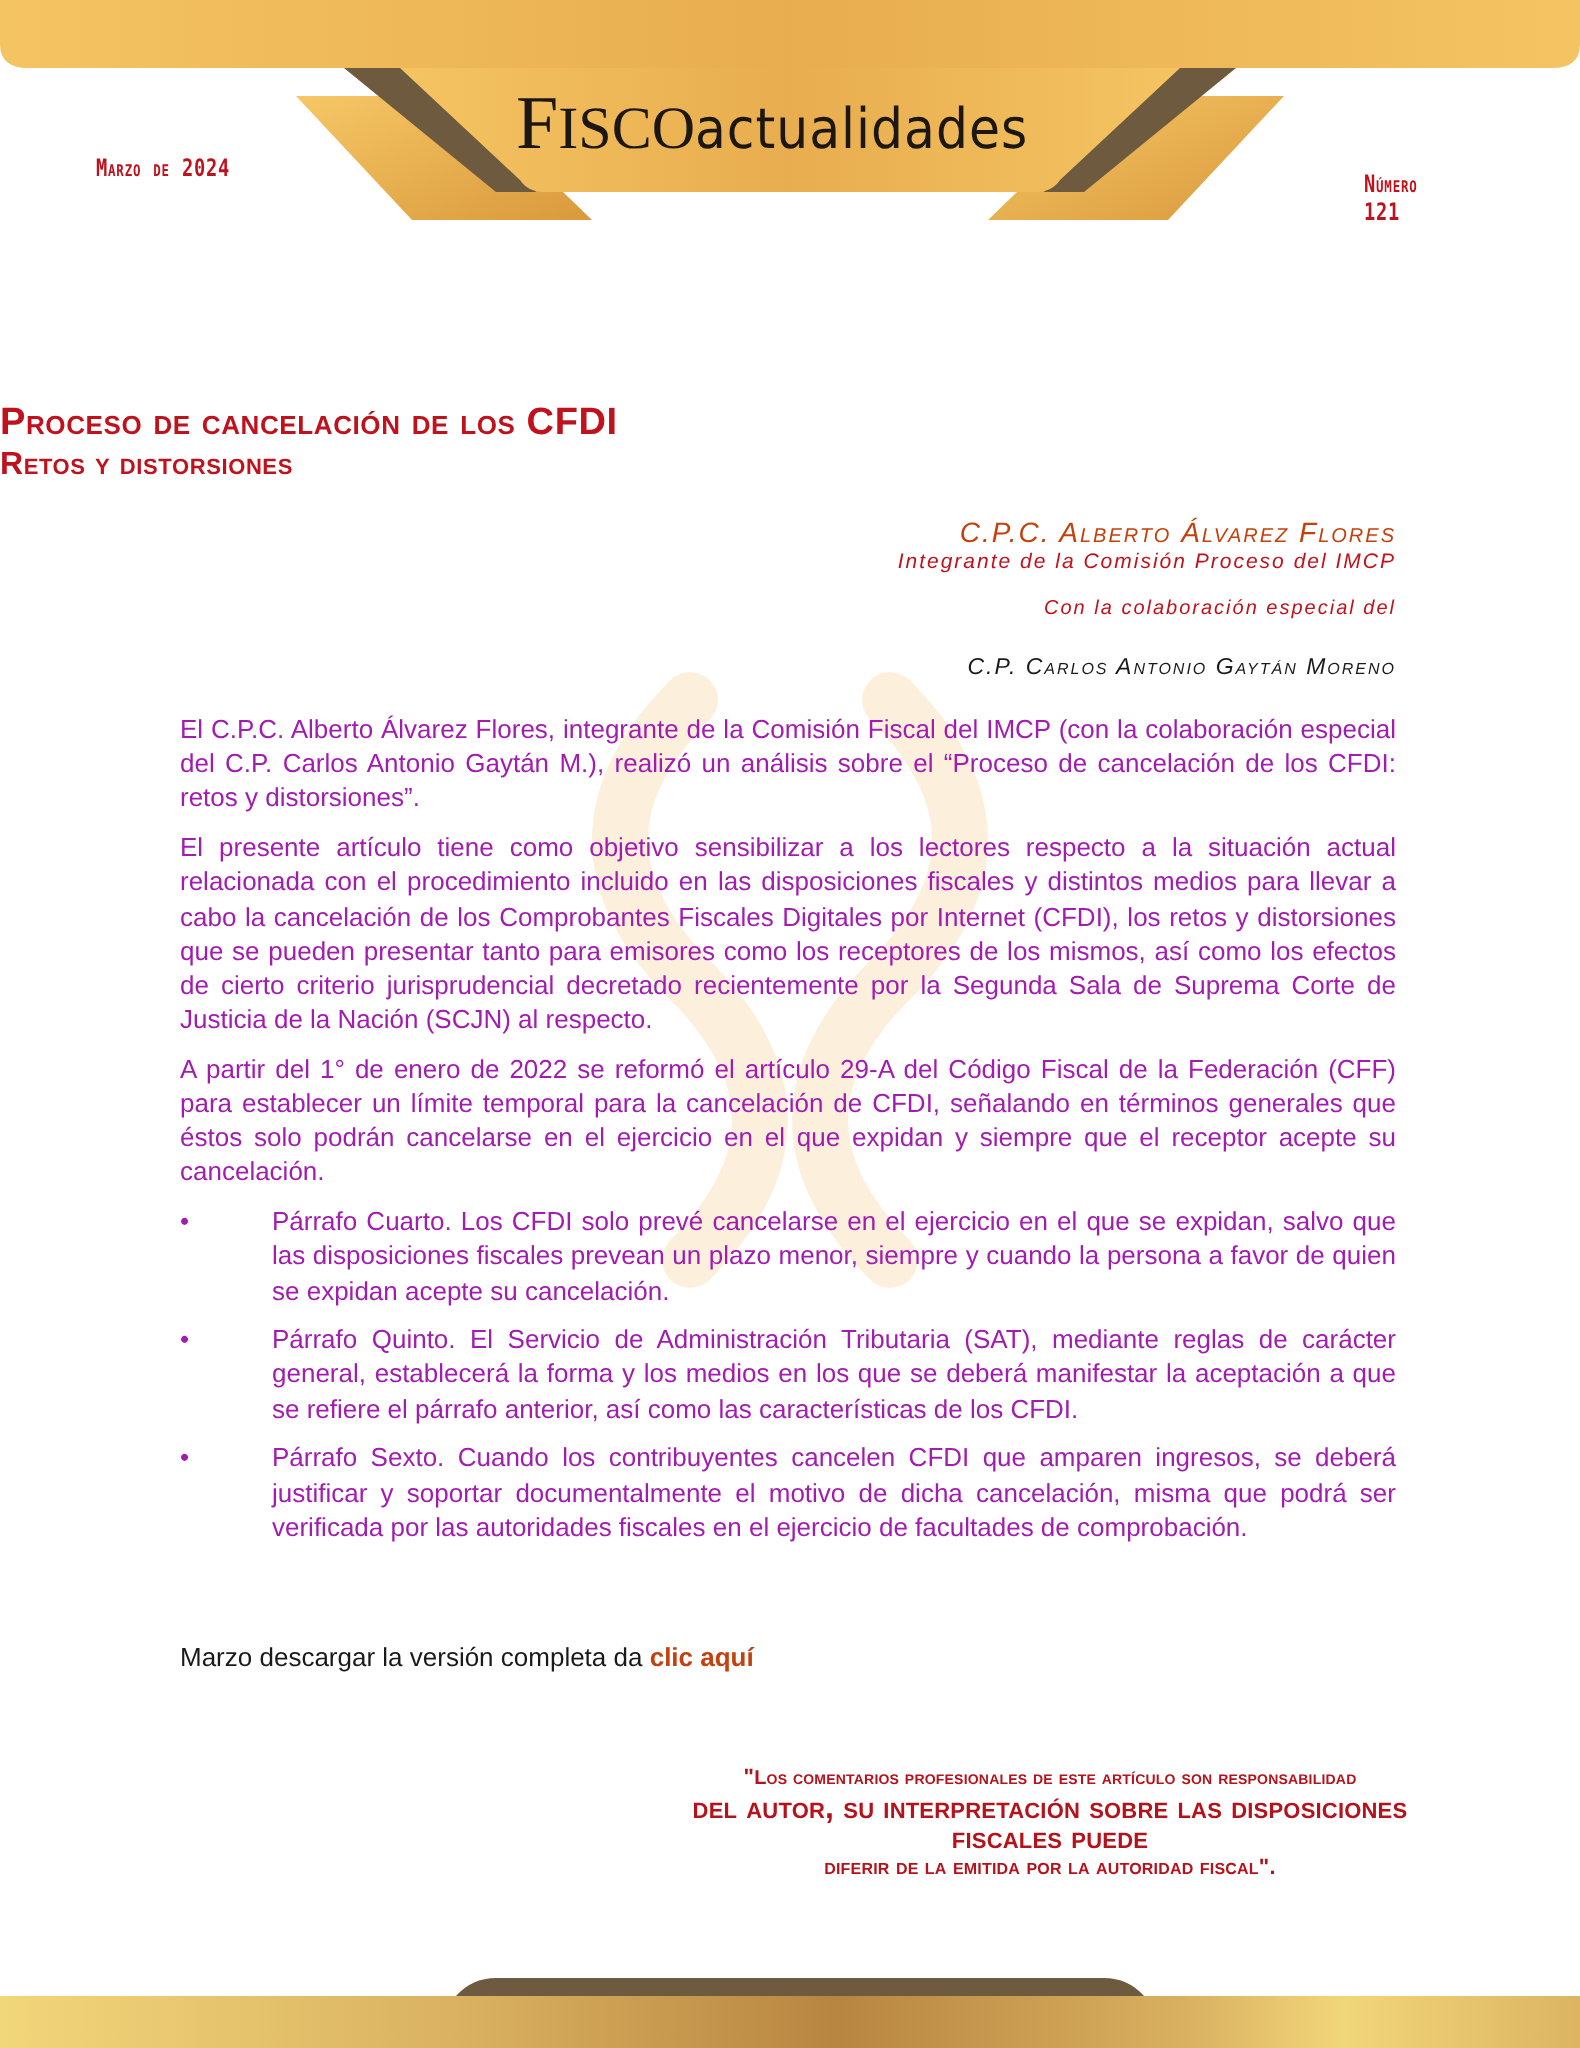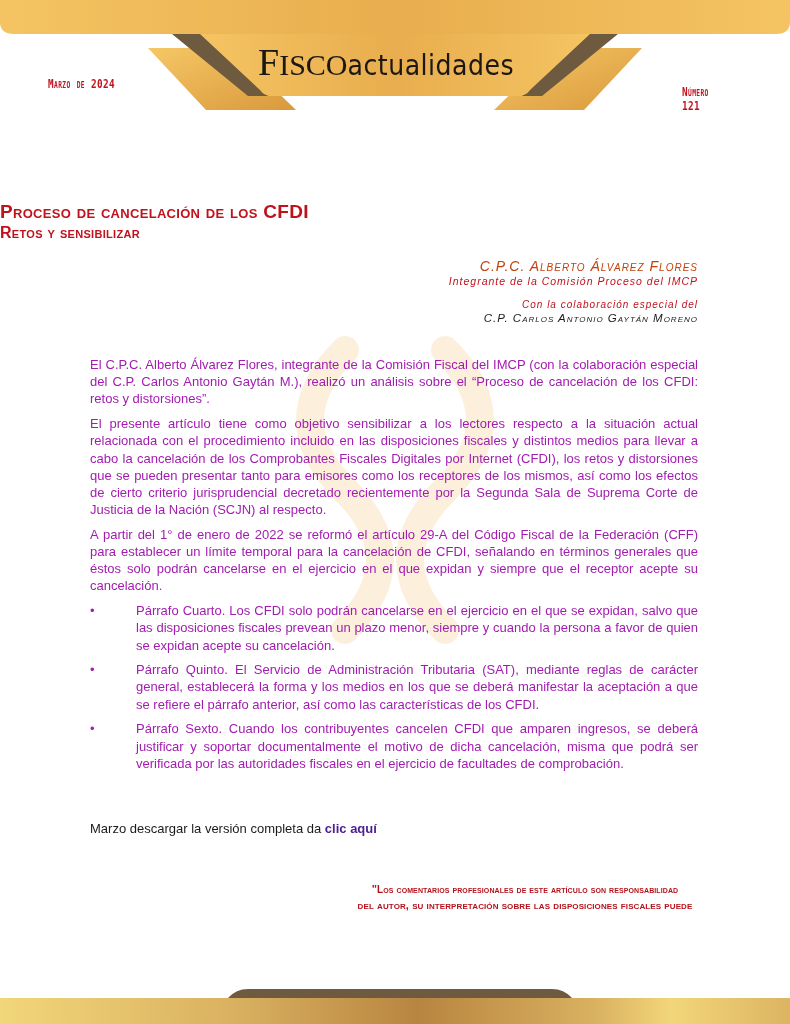--- a/index.html
+++ b/index.html
@@ -13,28 +13,28 @@
   .date-label { position:absolute; left:48px; top:77px; font-family:"DejaVu Sans Mono", monospace; font-weight:bold; font-size:12px; color:#c0121c; font-variant:small-caps; letter-spacing:0.5px; transform:scaleX(0.78); transform-origin:left; }
   .issue-label { position:absolute; left:682px; top:85px; font-family:"DejaVu Sans Mono", monospace; font-weight:bold; font-size:12px; color:#c0121c; font-variant:small-caps; letter-spacing:0.5px; transform:scaleX(0.78); transform-origin:left; }
   .watermark { position:absolute; left:235px; top:330px; width:320px; height:330px; opacity:0.18; }
   .title-block { position:absolute; left:0; top:165px; width:790px; text-align:left; color:#c0121c; font-weight:bold;margin-top:36px; }
   .title-main { font-size:19px; font-variant:small-caps; letter-spacing:0.3px; line-height:22px; }
   .title-sub { font-size:16px; font-variant:small-caps; letter-spacing:0.3px; line-height:20px; }
   .byline { position:absolute; right:92px; top:258px; text-align:right; font-style:italic; }
   .author { font-size:14px; font-variant:small-caps; letter-spacing:1px; color:#c2410c; line-height:17px; }
   .role { font-size:10.5px; color:#c0121c; letter-spacing:1px; line-height:13px; }
   .collab { font-size:10px; color:#c0121c; letter-spacing:1px; line-height:13px; margin-top:10px; }
-  .collab-name { font-size:11.5px; font-variant:small-caps; letter-spacing:1px; color:#1a1a1a; line-height:14px; }
+  .collab-name { font-size:11.5px; font-variant:small-caps; letter-spacing:1px; color:#1a1a1a; line-height:14px;margin-top:16px; }
   .content { position:absolute; left:90px; top:356px; width:608px; font-size:13px; line-height:17.2px; text-align:justify; color:#a21caf; }
   .content p { margin:0 0 7.5px 0; }
   .content ul { list-style:none; padding:0; margin:0; }
   .content li { position:relative; padding-left:46px; margin:0 0 7.5px 0; }
   .content li .bullet { position:absolute; left:0; top:0; }
   .download { position:absolute; left:90px; top:821px; font-size:13px; color:#1a1a1a; }
-  .download a { color:#4c1d95; font-weight:bold; text-decoration:none; }
+  .download a { color:#c2410c; font-weight:bold; text-decoration:none; }
   .disclaimer { position:absolute; left:330px; top:882px; width:390px; text-align:center; color:#b5121b; font-weight:bold; font-size:8.6px; line-height:15px; letter-spacing:0.1px; }
   .disclaimer .dq { font-size:11px; }
   .footer { position:absolute; left:0; top:960px; width:790px; height:64px; }
   .footer svg { position:absolute; left:0; top:0; }
 </style>
 </head>
 <body>
 
 <div class="header">
   <svg width="790" height="110" viewBox="0 0 790 110">
@@ -69,48 +69,49 @@
 
 <svg class="watermark" viewBox="0 0 320 330">
   <g fill="none" stroke="#f0b24a" stroke-width="28" stroke-linecap="round">
     <path d="M110 20 Q40 90 110 160 Q180 230 110 300"></path>
     <path d="M210 20 Q280 90 210 160 Q140 230 210 300"></path>
   </g>
 </svg>
 
 <div class="title-block">
   <div class="title-main">Proceso de cancelación de los CFDI</div>
-  <div class="title-sub">Retos y sensibilizar</div>
+  <div class="title-sub">Retos y distorsiones</div>
 </div>
 
 <div class="byline">
   <div class="author">C.P.C. Alberto Álvarez Flores</div>
   <div class="role">Integrante de la Comisión Proceso del IMCP</div>
   <div class="collab">Con la colaboración especial del</div>
   <div class="collab-name">C.P. Carlos Antonio Gaytán Moreno</div>
 </div>
 
 <div class="content">
   <p>El C.P.C. Alberto Álvarez Flores, integrante de la Comisión Fiscal del IMCP (con la colaboración especial del C.P. Carlos Antonio Gaytán M.), realizó un análisis sobre el “Proceso de cancelación de los CFDI: retos y distorsiones”.</p>
   <p>El presente artículo tiene como objetivo sensibilizar a los lectores respecto a la situación actual relacionada con el procedimiento incluido en las disposiciones fiscales y distintos medios para llevar a cabo la cancelación de los Comprobantes Fiscales Digitales por Internet (CFDI), los retos y distorsiones que se pueden presentar tanto para emisores como los receptores de los mismos, así como los efectos de cierto criterio jurisprudencial decretado recientemente por la Segunda Sala de Suprema Corte de Justicia de la Nación (SCJN) al respecto.</p>
   <p>A partir del 1° de enero de 2022 se reformó el artículo 29-A del Código Fiscal de la Federación (CFF) para establecer un límite temporal para la cancelación de CFDI, señalando en términos generales que éstos solo podrán cancelarse en el ejercicio en el que expidan y siempre que el receptor acepte su cancelación.</p>
   <ul>
-    <li><span class="bullet">•</span><span>Párrafo Cuarto. Los CFDI solo podrán cancelarse en el ejercicio en el que se expidan, salvo que las disposiciones fiscales prevean un plazo menor, siempre y cuando la persona a favor de quien se expidan acepte su cancelación.</span></li>
+    <li><span class="bullet">•</span><span>Párrafo Cuarto. Los CFDI solo prevé cancelarse en el ejercicio en el que se expidan, salvo que las disposiciones fiscales prevean un plazo menor, siempre y cuando la persona a favor de quien se expidan acepte su cancelación.</span></li>
     <li><span class="bullet">•</span><span>Párrafo Quinto. El Servicio de Administración Tributaria (SAT), mediante reglas de carácter general, establecerá la forma y los medios en los que se deberá manifestar la aceptación a que se refiere el párrafo anterior, así como las características de los CFDI.</span></li>
     <li><span class="bullet">•</span><span>Párrafo Sexto. Cuando los contribuyentes cancelen CFDI que amparen ingresos, se deberá justificar y soportar documentalmente el motivo de dicha cancelación, misma que podrá ser verificada por las autoridades fiscales en el ejercicio de facultades de comprobación.</span></li>
   </ul>
 </div>
 
 <div class="download">
   <span>Marzo descargar la versión completa da </span><a href="#">clic aquí</a>
 </div>
 
 <div class="disclaimer">
   <div><span class="dq">"</span><span style="font-variant:small-caps;font-size:10px">Los comentarios profesionales de este artículo son responsabilidad</span></div>
-  <div style="font-variant:small-caps;font-size:11px">del autor, su interpretación sobre las disposiciones fiscales puede</div>
+  <div style="font-variant:small-caps;font-size:16px">del autor, su interpretación sobre las disposiciones fiscales puede</div>
+  <div><span style="font-variant:small-caps;font-size:11px">diferir de la emitida por la autoridad fiscal</span><span class="dq">".</span></div>
 </div>
 
 <div class="footer">
   <svg width="790" height="64" viewBox="0 0 790 64">
     <defs>
       <linearGradient id="gFoot" x1="0" y1="0" x2="1" y2="0">
         <stop offset="0" stop-color="#f2d67a"></stop>
         <stop offset="0.3" stop-color="#d9b060"></stop>
         <stop offset="0.53" stop-color="#b88540"></stop>
         <stop offset="0.75" stop-color="#d9b060"></stop>

